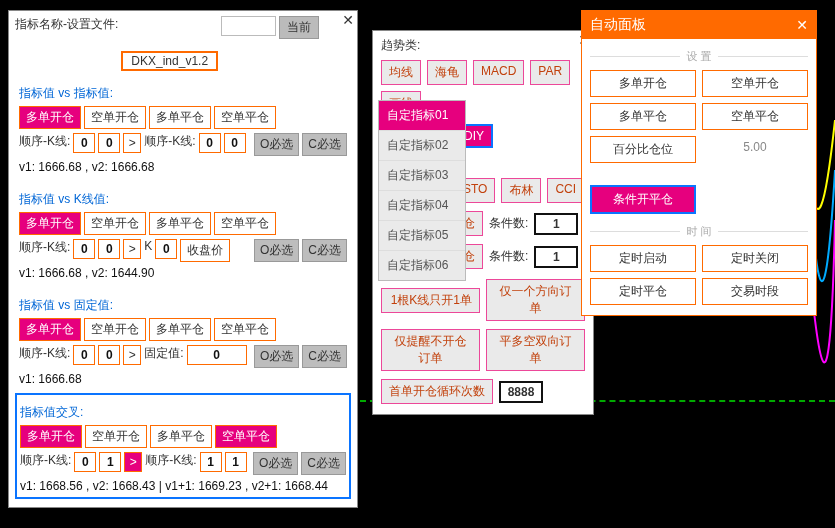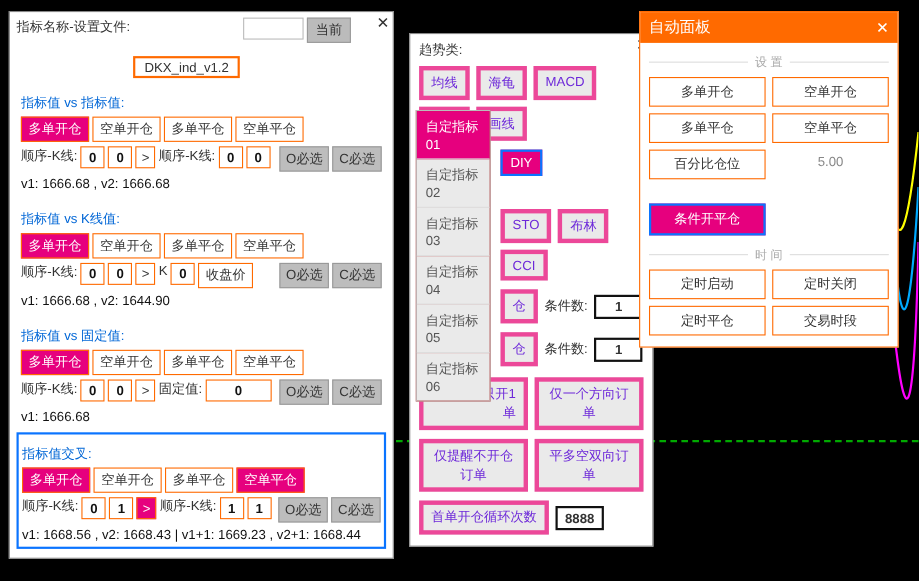--- a/index.html
+++ b/index.html
@@ -20,26 +20,26 @@
   .numbox { border:1px solid #ff6a00; width:22px; height:20px; text-align:center; font-weight:bold; color:#111; display:inline-flex; align-items:center; justify-content:center;}
   .numbox-wide { width:60px; }
   .gt { border:1px solid #ff6a00; width:18px; height:20px; background:#fff; color:#333; display:inline-flex; align-items:center; justify-content:center; cursor:pointer;}
   .gt.sel { background:#e6007e; color:#fff;}
   .graybtn { background:#bdbdbd; border:1px solid #999; color:#333; padding:2px 5px; cursor:pointer; font-size:12px;}
   .valtxt { color:#111; font-size:12px; margin-top:2px;}
   .sec { border:1px solid transparent; padding:3px 3px 4px 3px; margin-bottom:2px;}
   .sec.selected { border:2px solid #0a74ff; }
   .p2 { left:372px; top:30px; width:222px; padding:6px 8px 10px 8px; }
   .p2-title { font-weight:normal; color:#333; margin-bottom:6px;}
-  .tag { border:4px solid #ec4899; background:#eaeaea; color:#6d28d9; padding:3px 7px; cursor:pointer; font-size:12px; display:inline-block;}
+  .tag { border:1px solid #ec4899; background:#eaeaea; color:#c2410c; padding:3px 7px; cursor:pointer; font-size:12px; display:inline-block;}
   .tag.hot { background:#e6007e; color:#fff; border:2px solid #0a74ff;}
   .p2 .grid { display:flex; flex-wrap:wrap; gap:6px;}
   .cond-row { display:flex; align-items:center; gap:6px; margin-top:8px;}
   .numfield { border:2px solid #111; width:44px; height:22px; text-align:center; font-weight:bold; display:inline-flex; align-items:center; justify-content:center;}
-  .p3-list { position:absolute; left:378px; top:100px; width:68px; background:#b91c1c; border:1px solid #bbb; z-index:5;}
+  .p3-list { position:absolute; left:378px; top:100px; width:88px; background:#0ea5e9; border:1px solid #bbb; z-index:5;}
   .p3-item { padding:6px 8px; border-bottom:1px solid #ddd; background:#eaeaea; color:#555; font-size:12px; cursor:pointer;}
   .p3-item:last-child{border-bottom:none;}
   .p3-item.sel { background:#e6007e; color:#fff;}
   .p4 { right:18px; top:10px; width:236px; border:1px solid #ff6a00; padding:0;}
   .p4-header { background:#ff6a00; color:#fff; padding:5px 8px; font-size:14px; display:flex; justify-content:space-between; align-items:center;}
   .p4-body { padding:6px 8px 10px 8px;}
   .fieldset-label { color:#aaa; font-size:11px; text-align:center; margin:4px 0 6px 0; display:flex; align-items:center; gap:6px;}
   .fieldset-label::before, .fieldset-label::after { content:""; flex:1; border-top:1px solid #ddd;}
   .p4-grid { display:grid; grid-template-columns:1fr 1fr; gap:6px;}
   .p4-btn { border:1px solid #ff6a00; background:#fff; color:#333; padding:4px 0; text-align:center; cursor:pointer; font-size:12px;}

